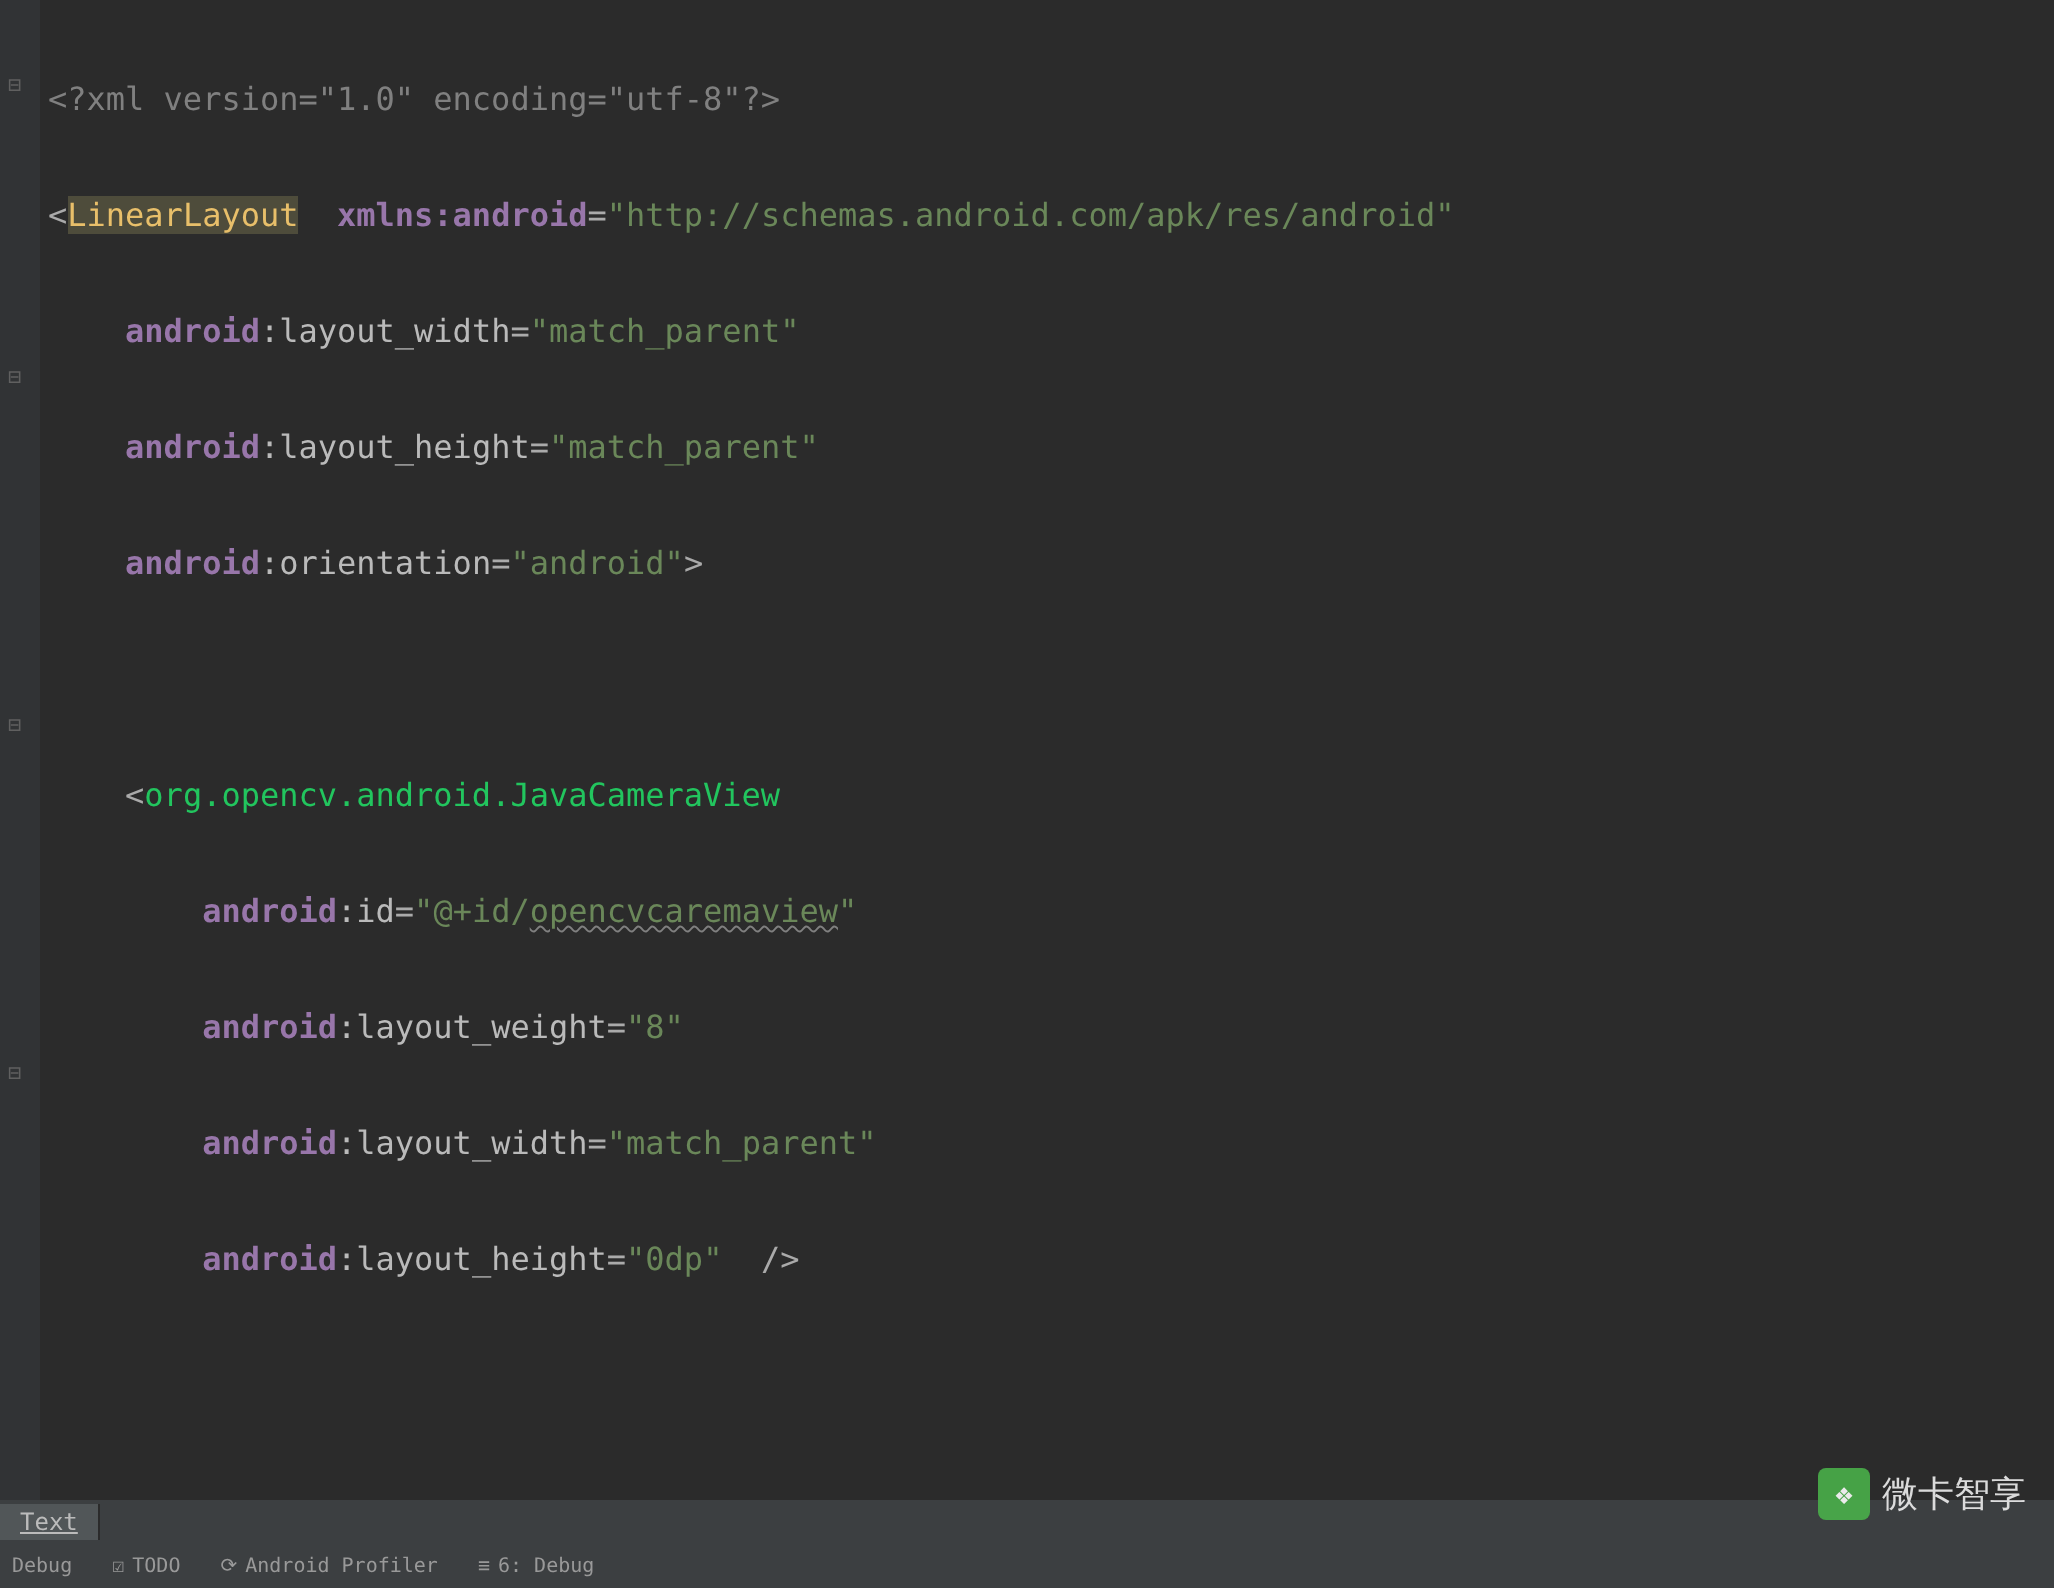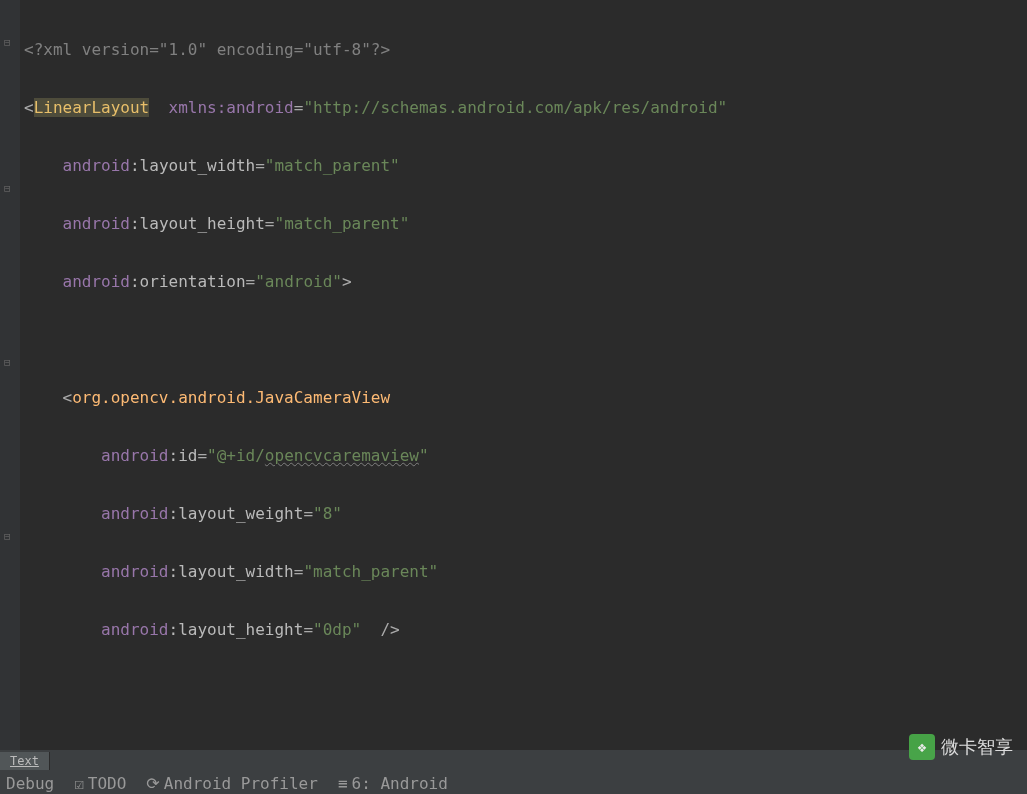--- a/index.html
+++ b/index.html
@@ -32,23 +32,23 @@
   cursor: pointer;
 }
 .code {
   flex: 1;
   padding: 6px 0 0 4px;
   line-height: 29px;
   white-space: pre;
 }
 .line { display: block; height: 29px; }
 .k-bracket { color: #aaaaaa; }
-.k-tag { color: #fdba74; }
+.k-tag { color: #22c55e; }
 .k-tag-hl { color: #e8bf6a; background: #4e4c3b; }
-.k-ns { color: #9876aa; }
+.k-ns { color: #9876aa; font-weight: bold; }
 .k-attr { color: #bababa; }
 .k-op { color: #aaaaaa; }
 .k-str { color: #6a8759; }
 .k-prolog { color: #808080; }
 .wavy { text-decoration: underline wavy #808080; text-decoration-thickness: 1px; }
 .bottom-tabs {
   position: absolute;
   bottom: 22px;
   left: 0;
   right: 0;
@@ -67,21 +67,21 @@
 .btab.active { background: #515658; text-decoration: underline; }
 .tool-bar {
   position: absolute;
   bottom: 0;
   left: 0;
   right: 0;
   height: 22px;
   background: #3c3f41;
   display: flex;
   align-items: center;
-  font-size: 16px;
+  font-size: 10px;
   color: #999999;
   gap: 20px;
   padding-left: 6px;
 }
 .tool-bar span { cursor: pointer; display: inline-flex; align-items: center; gap: 4px; }
 .watermark {
   position: absolute;
   right: 14px;
   bottom: 34px;
   color: #eeeeee;
@@ -139,19 +139,19 @@
 <div class="bottom-tabs">
   <div class="btab active">Text</div>
 </div>
 
 <div class="tool-bar">
   <span>
       <span>Debug</span>
     </span>
   <span>☑ <span>TODO</span></span>
   <span>⟳ <span>Android Profiler</span></span>
-  <span>≡ <span>6: Android</span></span>
+  <span>≡ <span>6: Debug</span></span>
 </div>
 
 <div class="watermark">
   <span class="icon">❖</span>
   <span>微卡智享</span>
 </div>
 
 </body></html>

